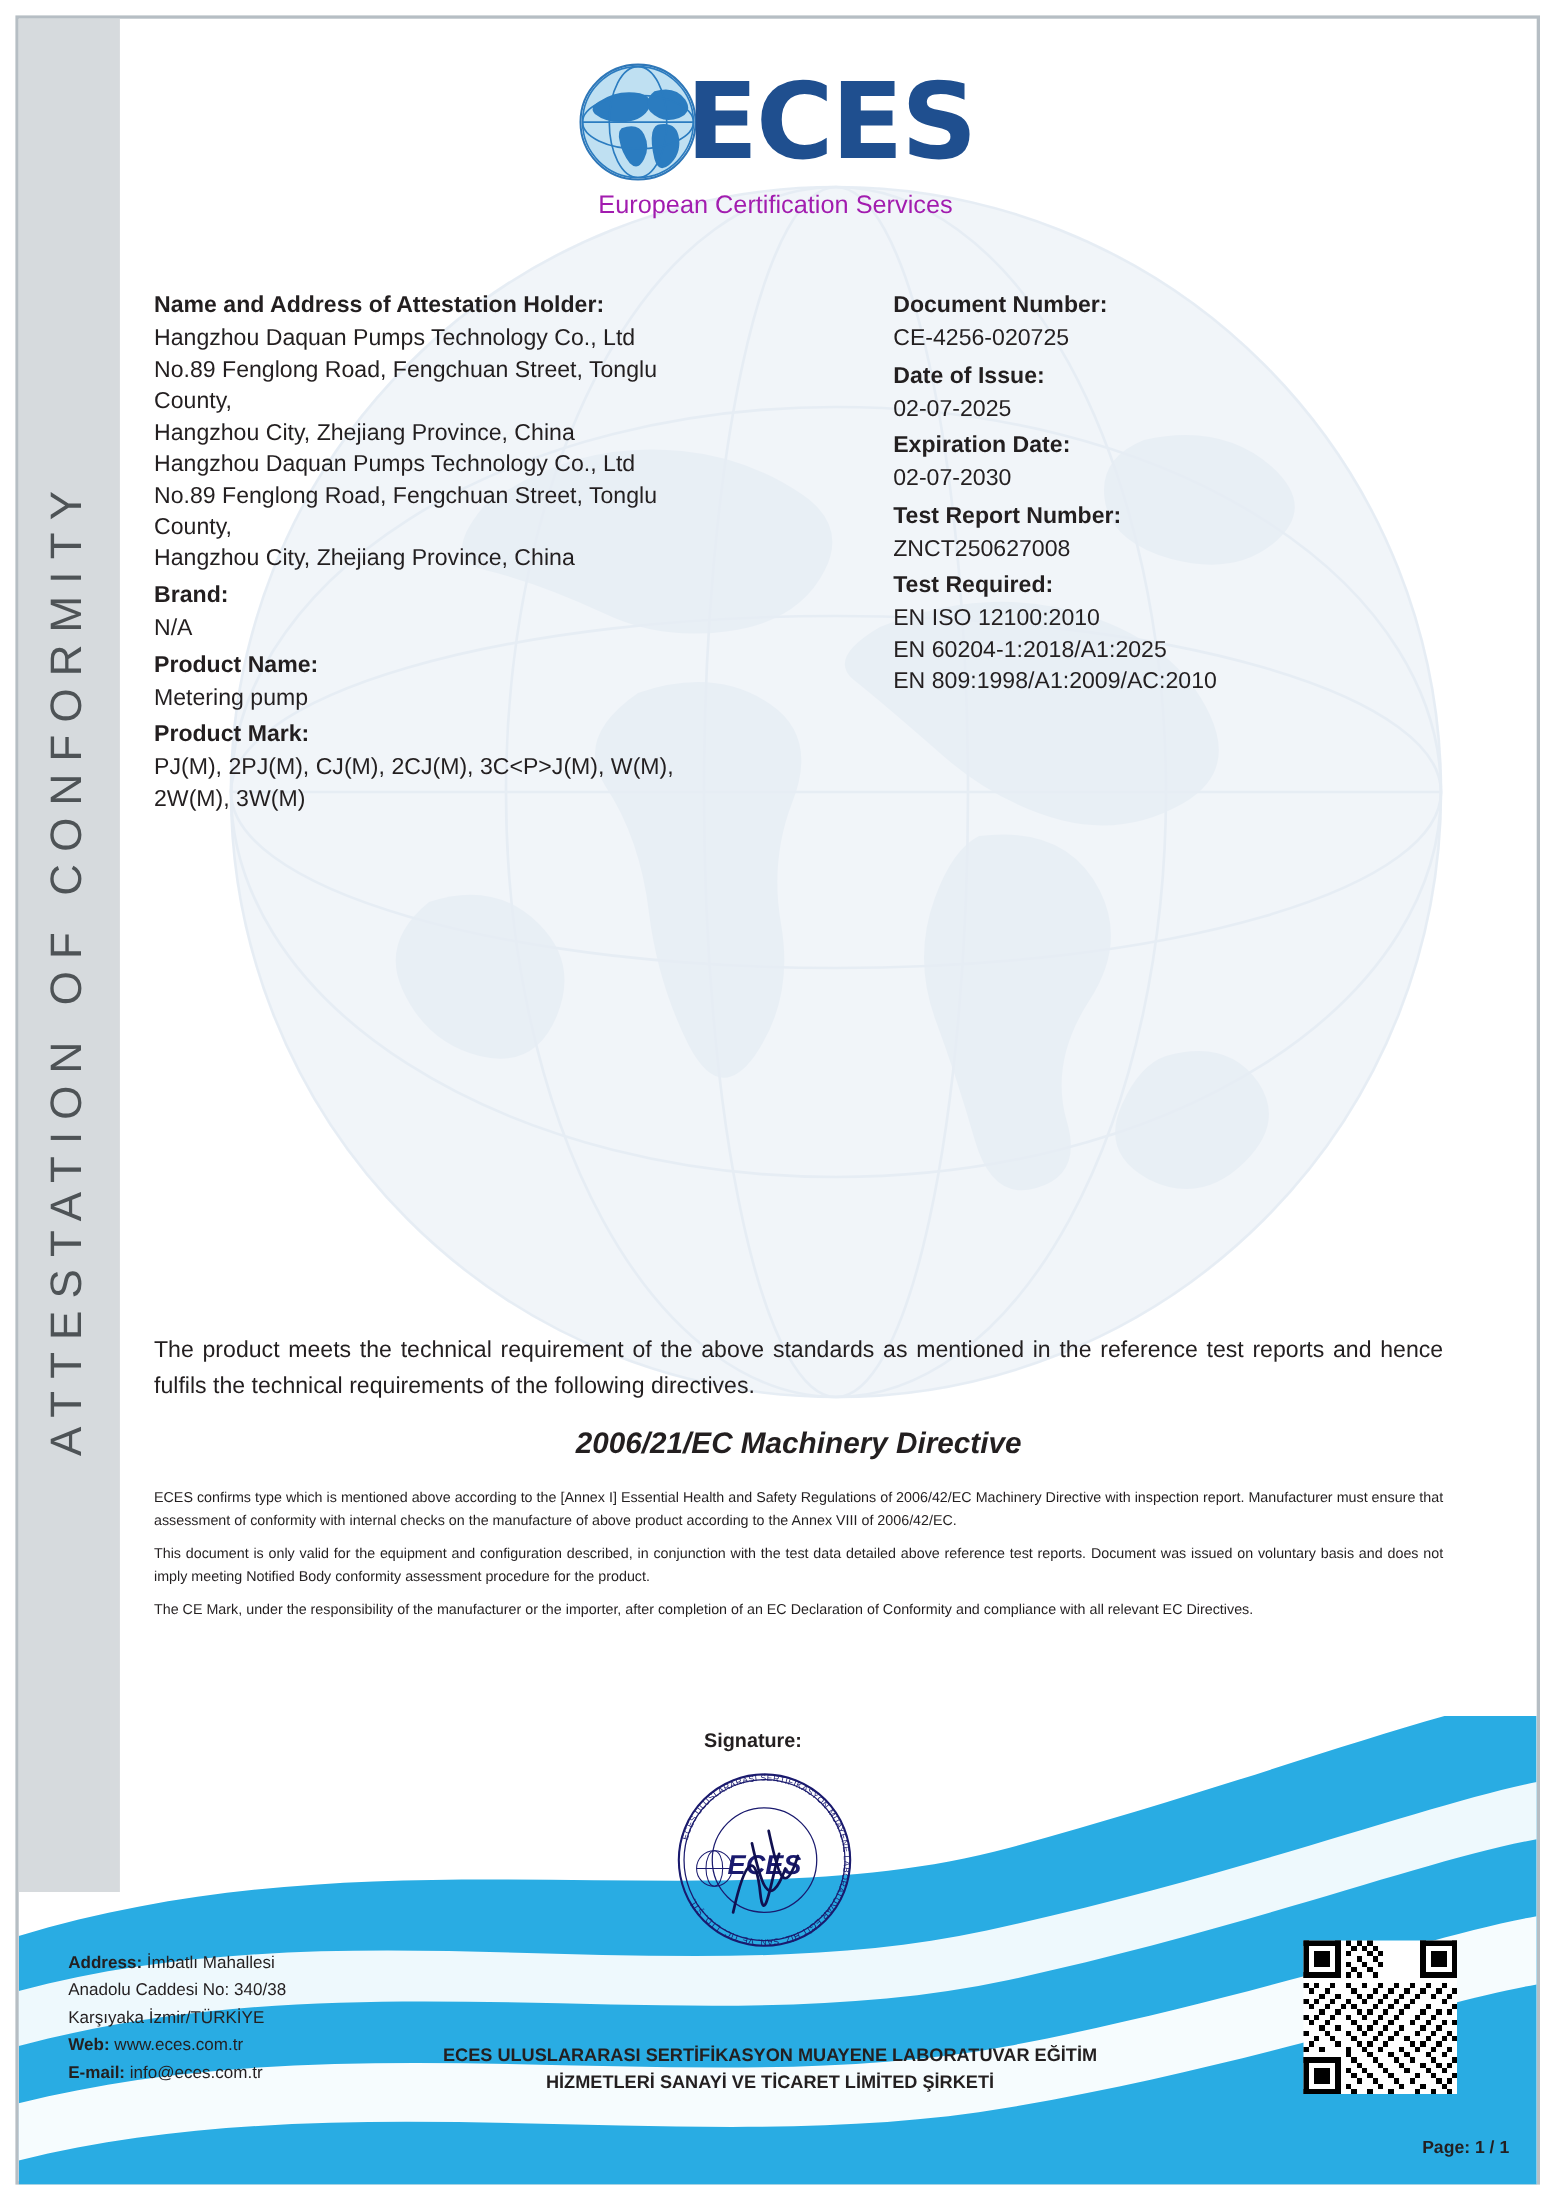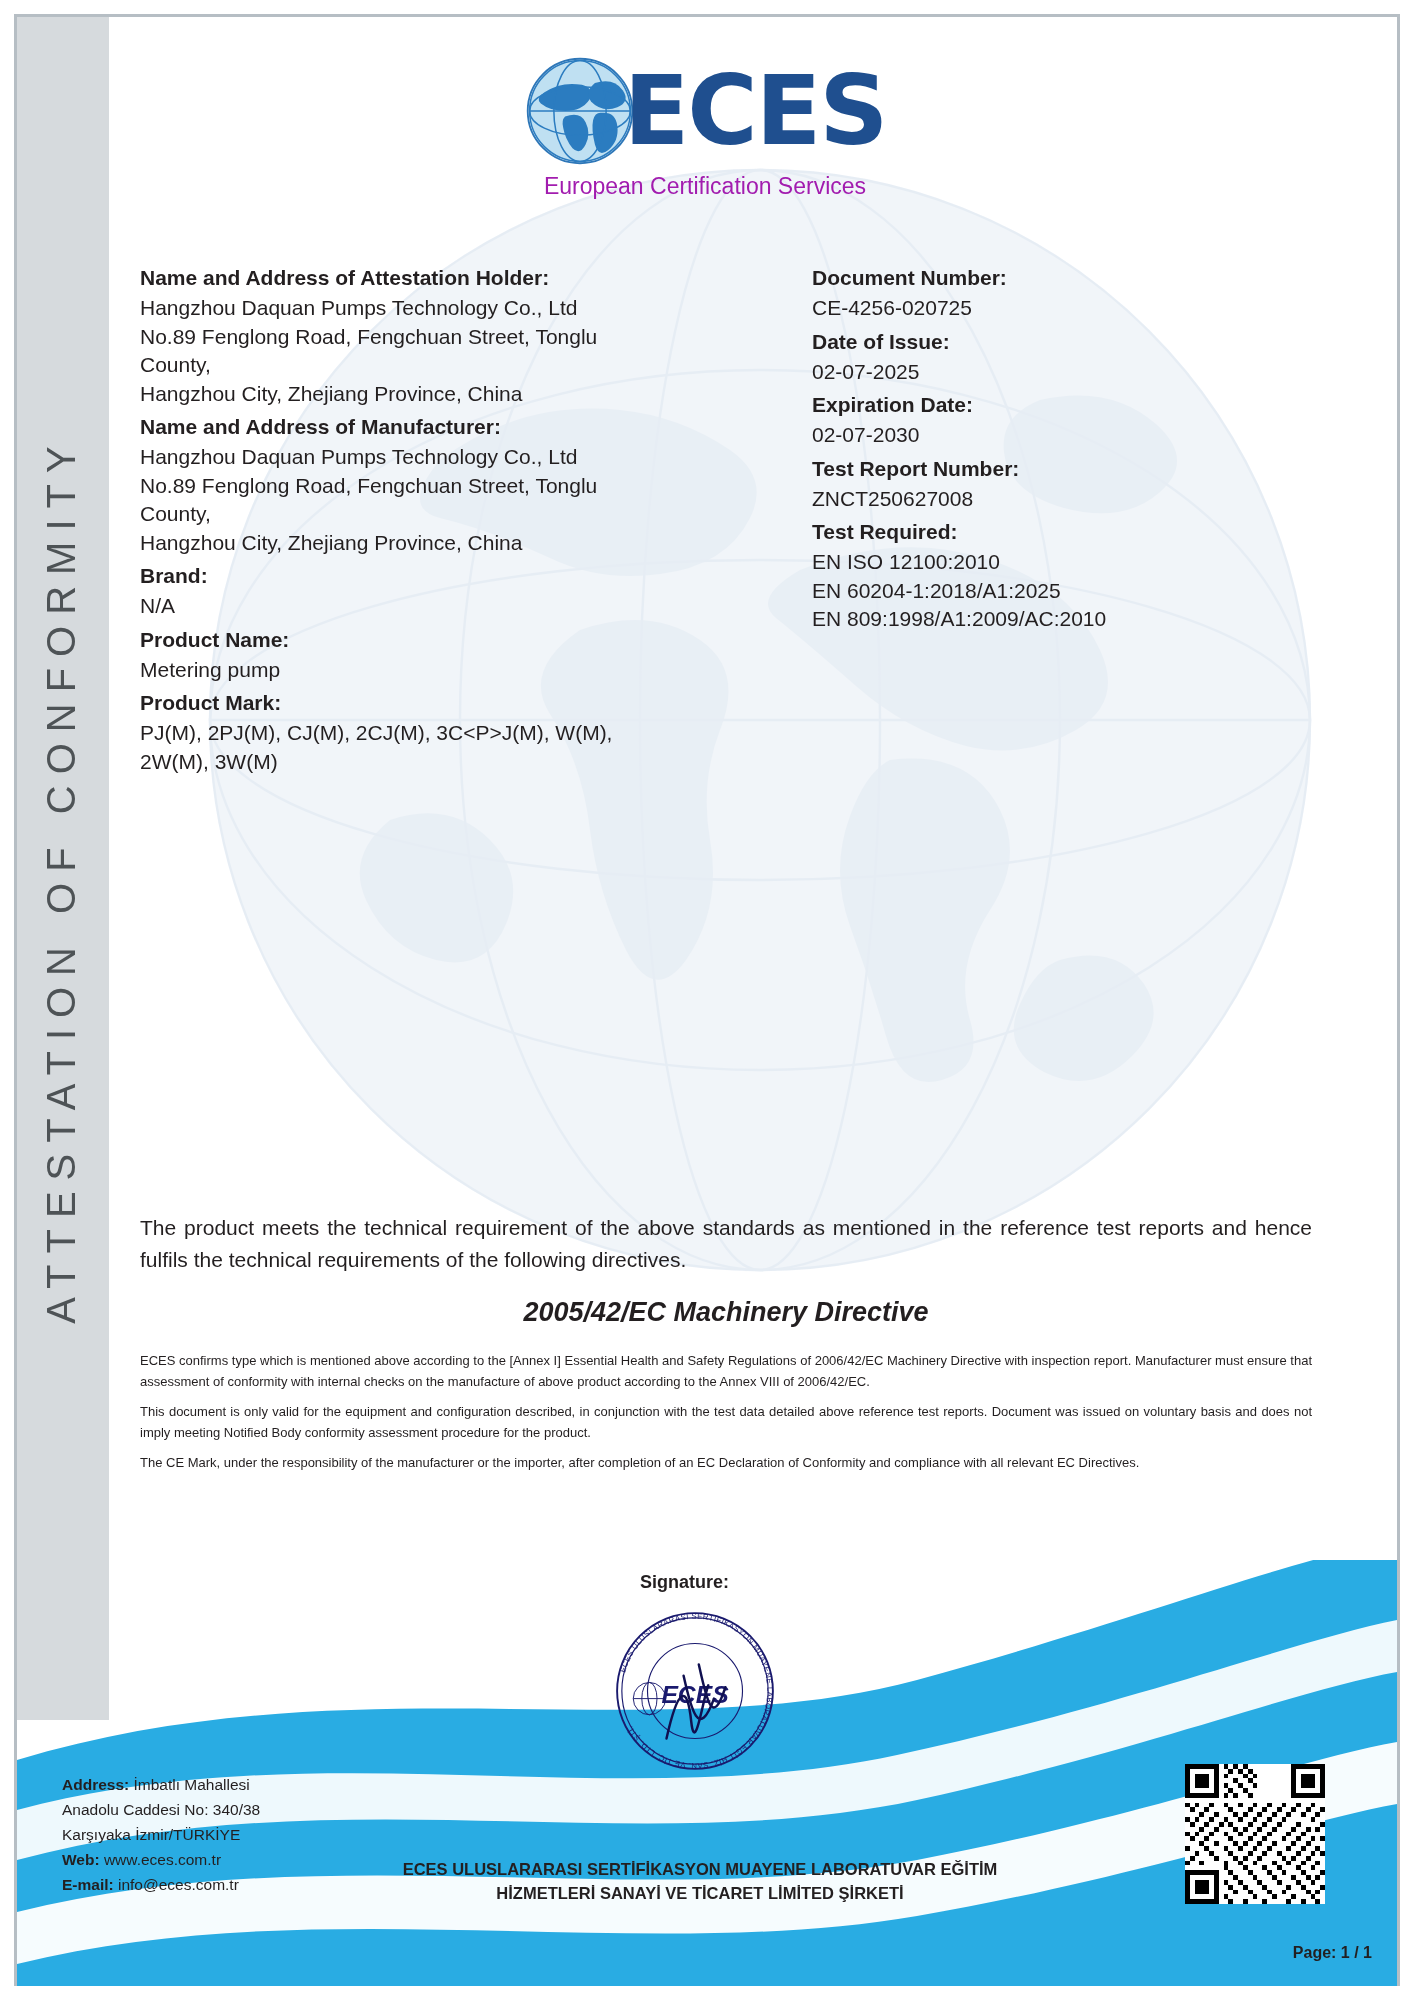--- a/index.html
+++ b/index.html
@@ -273,21 +273,20 @@
     </div>
     <div class="logo-sub">European Certification Services</div>
   </div>
 
   <div class="col-left">
     <div class="lbl first">Name and Address of Attestation Holder:</div>
     <div class="val" style="white-space: pre-line;">Hangzhou Daquan Pumps Technology Co., Ltd
 No.89 Fenglong Road, Fengchuan Street, Tonglu County,
 Hangzhou City, Zhejiang Province, China</div>
 
-    <div class="lbl">Name and Address of Manufacturer:</div>
     <div class="val" style="white-space: pre-line;">Hangzhou Daquan Pumps Technology Co., Ltd
 No.89 Fenglong Road, Fengchuan Street, Tonglu County,
 Hangzhou City, Zhejiang Province, China</div>
 
     <div class="lbl">Brand:</div>
     <div class="val">N/A</div>
 
     <div class="lbl">Product Name:</div>
     <div class="val">Metering pump</div>
 
@@ -310,21 +309,21 @@
     <div class="val">ZNCT250627008</div>
 
     <div class="lbl">Test Required:</div>
     <div class="val" style="white-space: pre-line;">EN ISO 12100:2010
 EN 60204-1:2018/A1:2025
 EN 809:1998/A1:2009/AC:2010</div>
   </div>
 
   <div class="body-block">
     <p class="lead">The product meets the technical requirement of the above standards as mentioned in the reference test reports and hence fulfils the technical requirements of the following directives.</p>
-    <div class="directive">2005/42/EC Machinery Directive</div>
+    <div class="directive">2006/21/EC Machinery Directive</div>
     <p class="small-p">ECES confirms type which is mentioned above according to the [Annex I] Essential Health and Safety Regulations of 2006/42/EC Machinery Directive with inspection report. Manufacturer must ensure that assessment of conformity with internal checks on the manufacture of above product according to the Annex VIII of 2006/42/EC.</p>
     <p class="small-p">This document is only valid for the equipment and configuration described, in conjunction with the test data detailed above reference test reports. Document was issued on voluntary basis and does not imply meeting Notified Body conformity assessment procedure for the product.</p>
     <p class="small-p">The CE Mark, under the responsibility of the manufacturer or the importer, after completion of an EC Declaration of Conformity and compliance with all relevant EC Directives.</p>
   </div>
 
   <div class="wave-wrap">
     <svg viewBox="0 0 1380 426" width="1380" height="426" preserveAspectRatio="none">
       <path d="M0,200 C330,100 640,190 900,120 C1120,60 1270,0 1380,-20 L1380,426 L0,426 Z" fill="#29ace3"></path>
       <path d="M0,250 C300,170 600,255 880,195 C1110,145 1280,80 1380,60 L1380,426 L0,426 Z" fill="#ffffff" opacity="0.92"></path>
       <path d="M0,300 C320,215 620,300 900,240 C1120,192 1280,130 1380,112 L1380,426 L0,426 Z" fill="#29ace3"></path>

